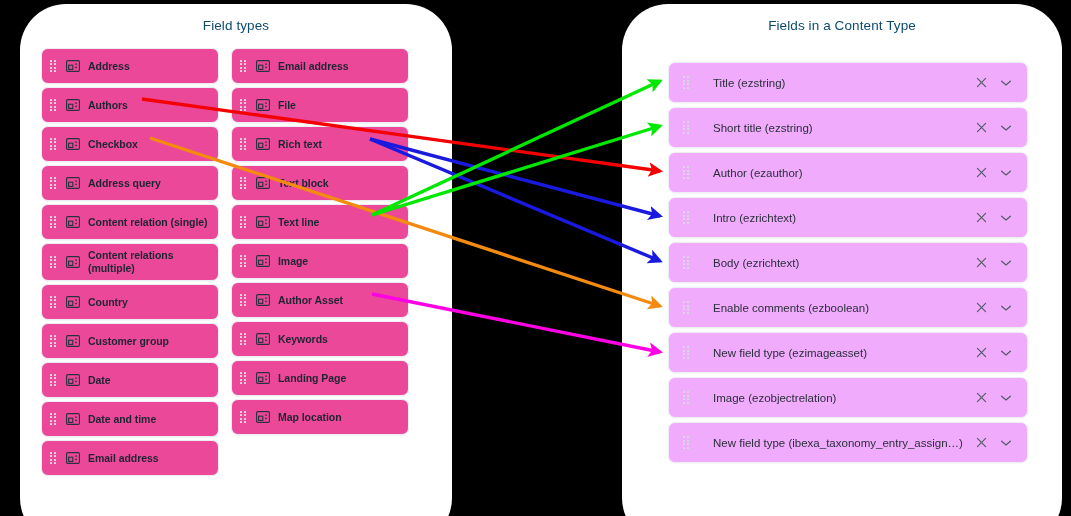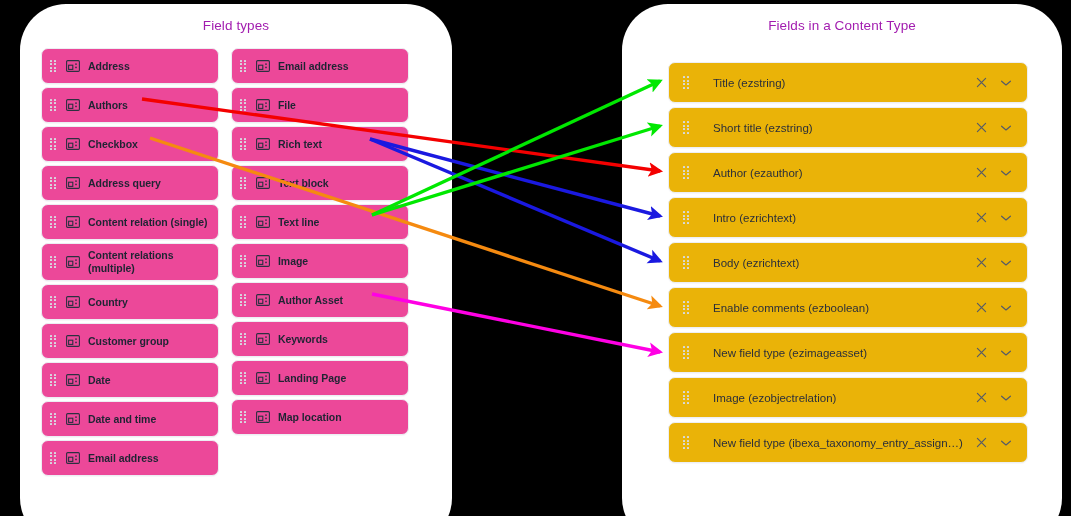--- a/index.html
+++ b/index.html
@@ -16,21 +16,21 @@
     position: absolute;
     background: #ffffff;
     border-radius: 46px;
   }
   #panel-left  { left: 20px;  top: 4px; width: 432px; height: 540px; }
   #panel-right { left: 622px; top: 4px; width: 440px; height: 540px; }
 
   .panel-title {
     position: absolute; top: 14px; left: 0; width: 100%;
     text-align: center;
-    font-size: 13.5px; color: #a21caf; font-weight: 400;
+    font-size: 13.5px; color: #0c4a6e; font-weight: 400;
     letter-spacing: .1px;
   }
 
   
   .ft-col { position: absolute; top: 44px; width: 178px; }
   #ft-col-a { left: 21px; }
   #ft-col-b { left: 211px; }
 
   .ft-card {
     position: relative;
@@ -60,21 +60,21 @@
     font-size: 10.5px; font-weight: 700; color: #1f2433;
     line-height: 1.22; letter-spacing: -.05px;
   }
 
   
   #cf-list { position: absolute; left: 46px; top: 58px; width: 360px; }
   .cf-row {
     position: relative;
     height: 41px;
     margin-bottom: 4px;
-    background: #eab308;
+    background: #f0abfc;
     border: 1px solid #edeff4;
     border-radius: 7px;
     display: flex; align-items: center;
     padding: 0 14px 0 14px;
     box-shadow: 0 1px 1px rgba(28,31,48,.03);
   }
   .cf-row .drag-dots { margin-right: 22px; }
   .cf-label {
     flex: 1 1 auto;
     font-size: 11.5px; color: #2b2f3a; font-weight: 400;

